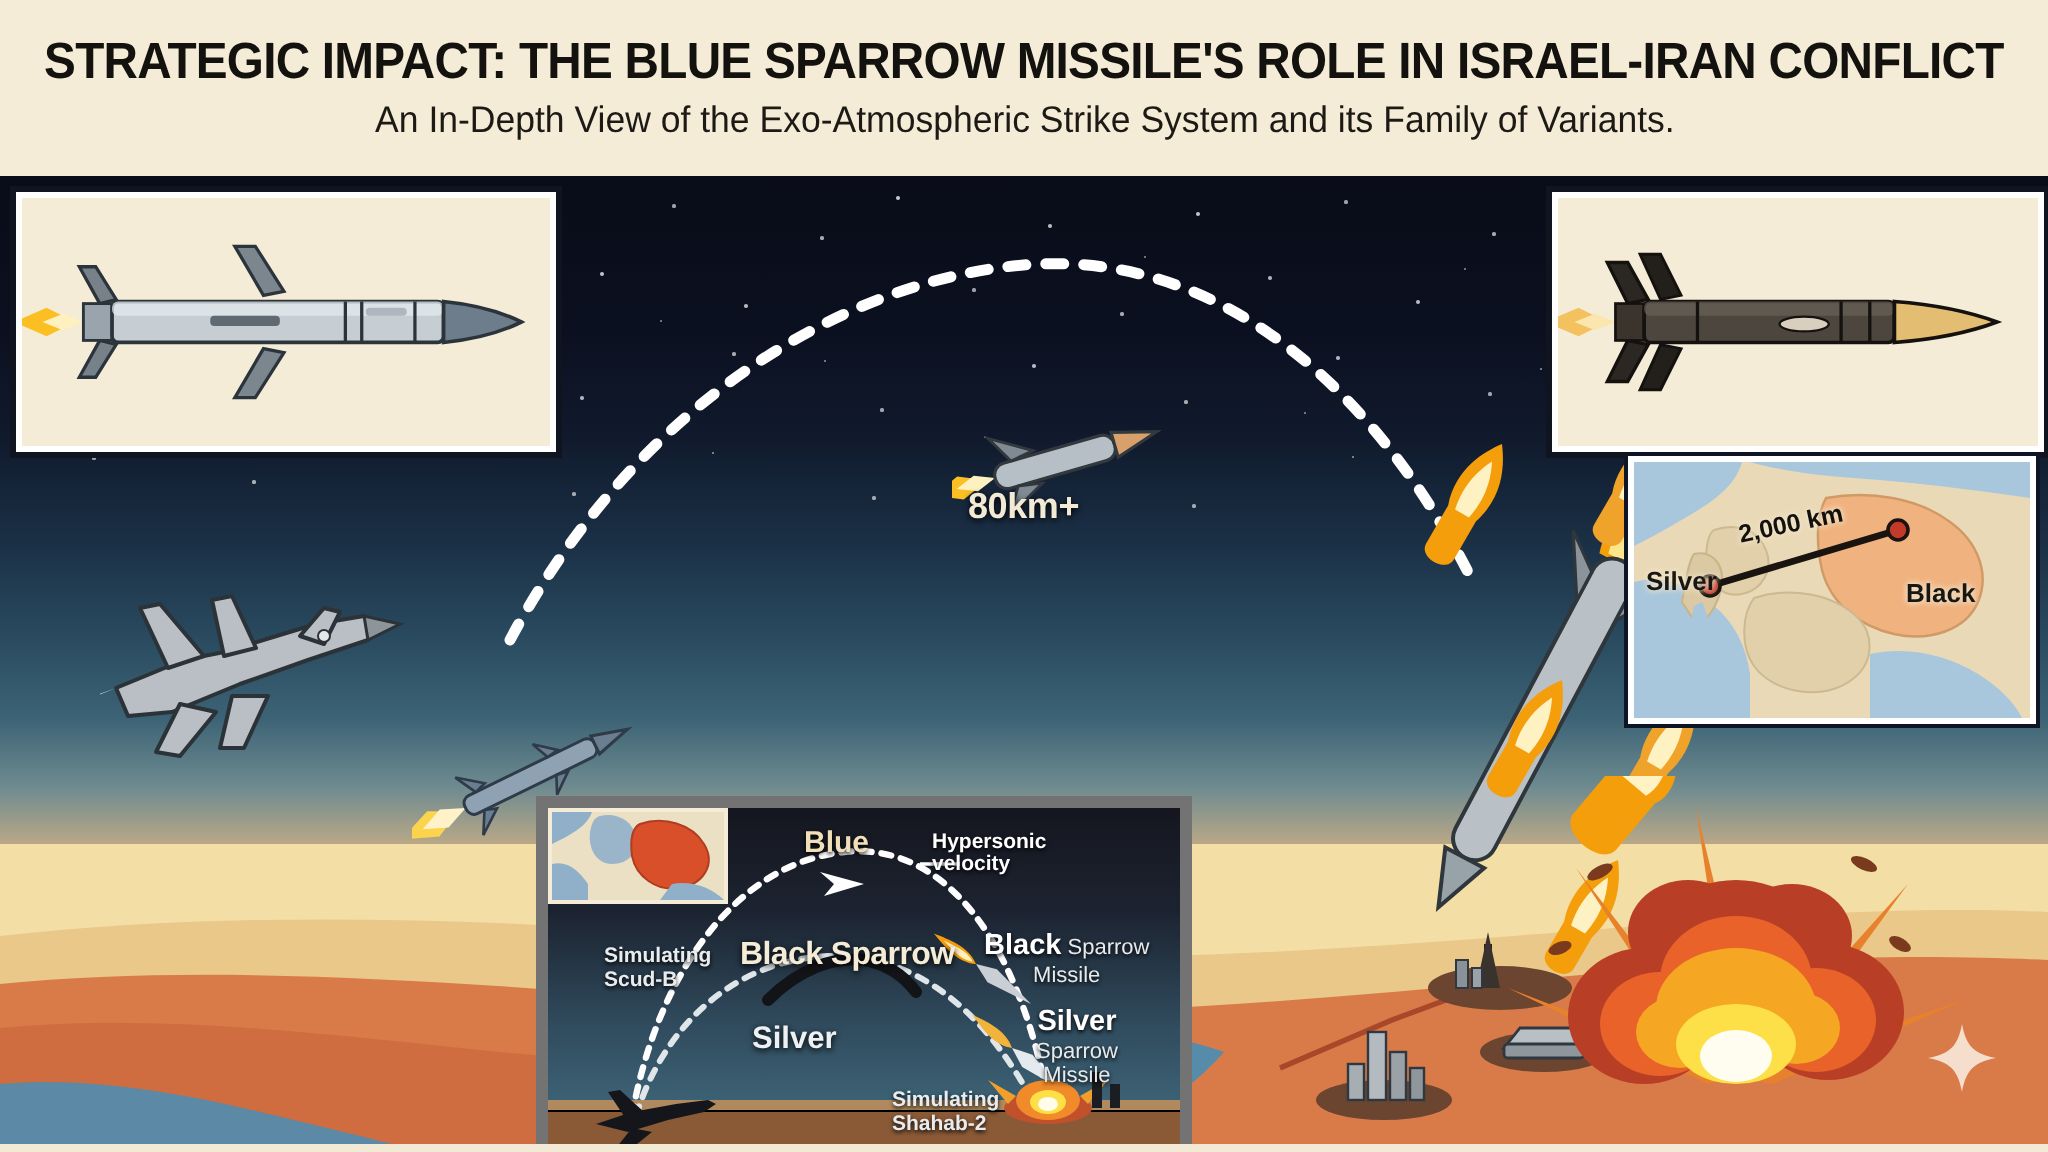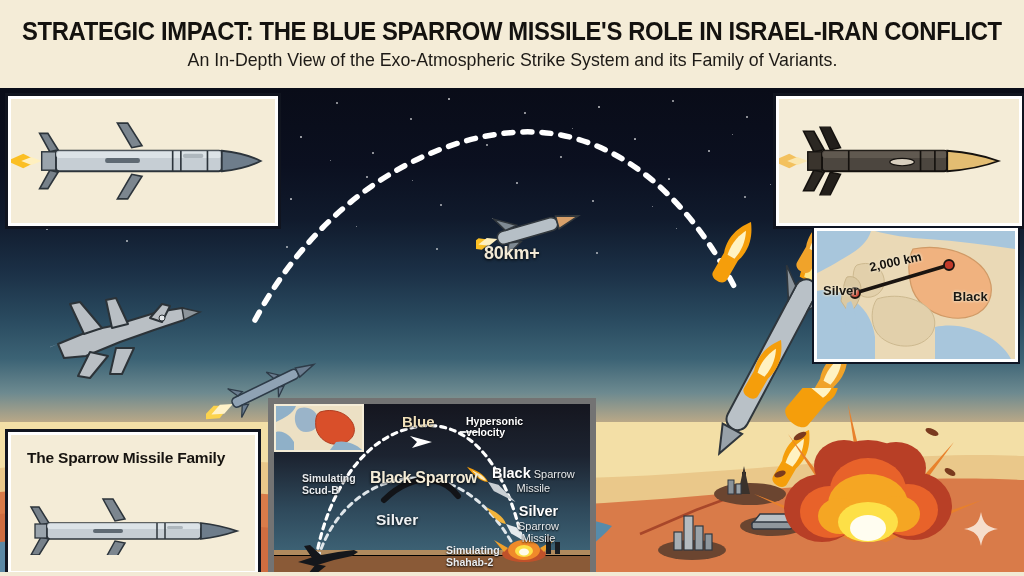--- a/index.html
+++ b/index.html
@@ -337,39 +337,20 @@
         <rect x="42" y="43" width="122" height="7" rx="3" fill="#6a6158" opacity="0.7"></rect>
         <path d="M164,43 C190,45 206,50 214,53 C206,56 190,61 164,63 Z" fill="#e3bd72" stroke="#14110e" stroke-width="1.8"></path>
         <ellipse cx="120" cy="54" rx="12" ry="3.6" fill="#d8cfbf" stroke="#14110e" stroke-width="1.1"></ellipse>
         <line x1="138" y1="43" x2="138" y2="63" stroke="#14110e" stroke-width="1.6"></line>
         <line x1="152" y1="43" x2="152" y2="63" stroke="#14110e" stroke-width="1.6"></line>
         <line x1="68" y1="43" x2="68" y2="63" stroke="#14110e" stroke-width="1.6"></line>
       </g>
     </svg>
   </div>
 
-  <div class="panel" id="panel-family">
-    <div id="family-title">The Sparrow Missile Family</div>
-    <svg viewBox="0 0 238 70" style="position:absolute;left:0;top:50px;width:238px;height:70px;">
-      <g>
-        <path d="M30,40 L20,22 L28,22 L38,38 Z" fill="#77818a" stroke="#2c343b" stroke-width="1.5"></path>
-        <path d="M30,52 L20,70 L28,70 L38,54 Z" fill="#77818a" stroke="#2c343b" stroke-width="1.5"></path>
-        <rect x="24" y="39" width="12" height="14" fill="#9aa4ac" stroke="#2c343b" stroke-width="1.3"></rect>
-        <path d="M104,36 L92,14 L102,14 L114,34 Z" fill="#7c868f" stroke="#2c343b" stroke-width="1.5"></path>
-        <path d="M104,56 L92,78 L102,78 L114,58 Z" fill="#7c868f" stroke="#2c343b" stroke-width="1.5"></path>
-        <rect x="36" y="38" width="154" height="16" rx="3" fill="#c6ced4" stroke="#2c343b" stroke-width="1.7"></rect>
-        <rect x="36" y="38" width="154" height="6" rx="3" fill="#e3e9ed" opacity="0.75"></rect>
-        <path d="M190,38 C208,40 220,44 226,46 C220,48 208,52 190,54 Z" fill="#6e7d8b" stroke="#2c343b" stroke-width="1.7"></path>
-        <rect x="82" y="44" width="30" height="4" rx="2" fill="#5f6a73"></rect>
-        <line x1="146" y1="38" x2="146" y2="54" stroke="#2c343b" stroke-width="1.5"></line>
-        <line x1="154" y1="38" x2="154" y2="54" stroke="#2c343b" stroke-width="1.5"></line>
-        <rect x="156" y="41" width="16" height="3" rx="1.5" fill="#aeb7bd"></rect>
-      </g>
-    </svg>
-  </div>
 
   <div id="map-inset">
     <svg viewBox="0 0 198 128" style="width:100%;height:100%;">
       <rect x="0" y="0" width="198" height="128" fill="#ead9b6"></rect>
       <path d="M0,0 L54,0 C50,14 36,22 22,30 C12,36 4,40 0,42 Z" fill="#a8c6dc"></path>
       <path d="M58,0 L198,0 L198,18 C170,14 140,10 110,8 C92,7 72,4 58,0 Z" fill="#a8c6dc"></path>
       <path d="M0,60 C16,56 28,62 40,72 C50,80 56,92 58,106 L58,128 L0,128 Z" fill="#a8c6dc"></path>
       <path d="M118,96 C136,92 156,96 172,106 C182,112 190,120 194,128 L118,128 Z" fill="#a8c6dc"></path>
       <path d="M96,18 C118,14 142,18 158,30 C172,40 178,56 172,70 C166,84 148,90 130,86 C112,82 98,70 94,54 C91,41 91,27 96,18 Z" fill="#f0b27f" stroke="#d09a66" stroke-width="1.2"></path>
       <path d="M40,34 C52,30 62,34 66,44 C70,54 64,64 54,66 C44,68 36,60 36,50 C36,42 37,36 40,34 Z" fill="#e2d0ab" stroke="#cdb98f" stroke-width="1"></path>

